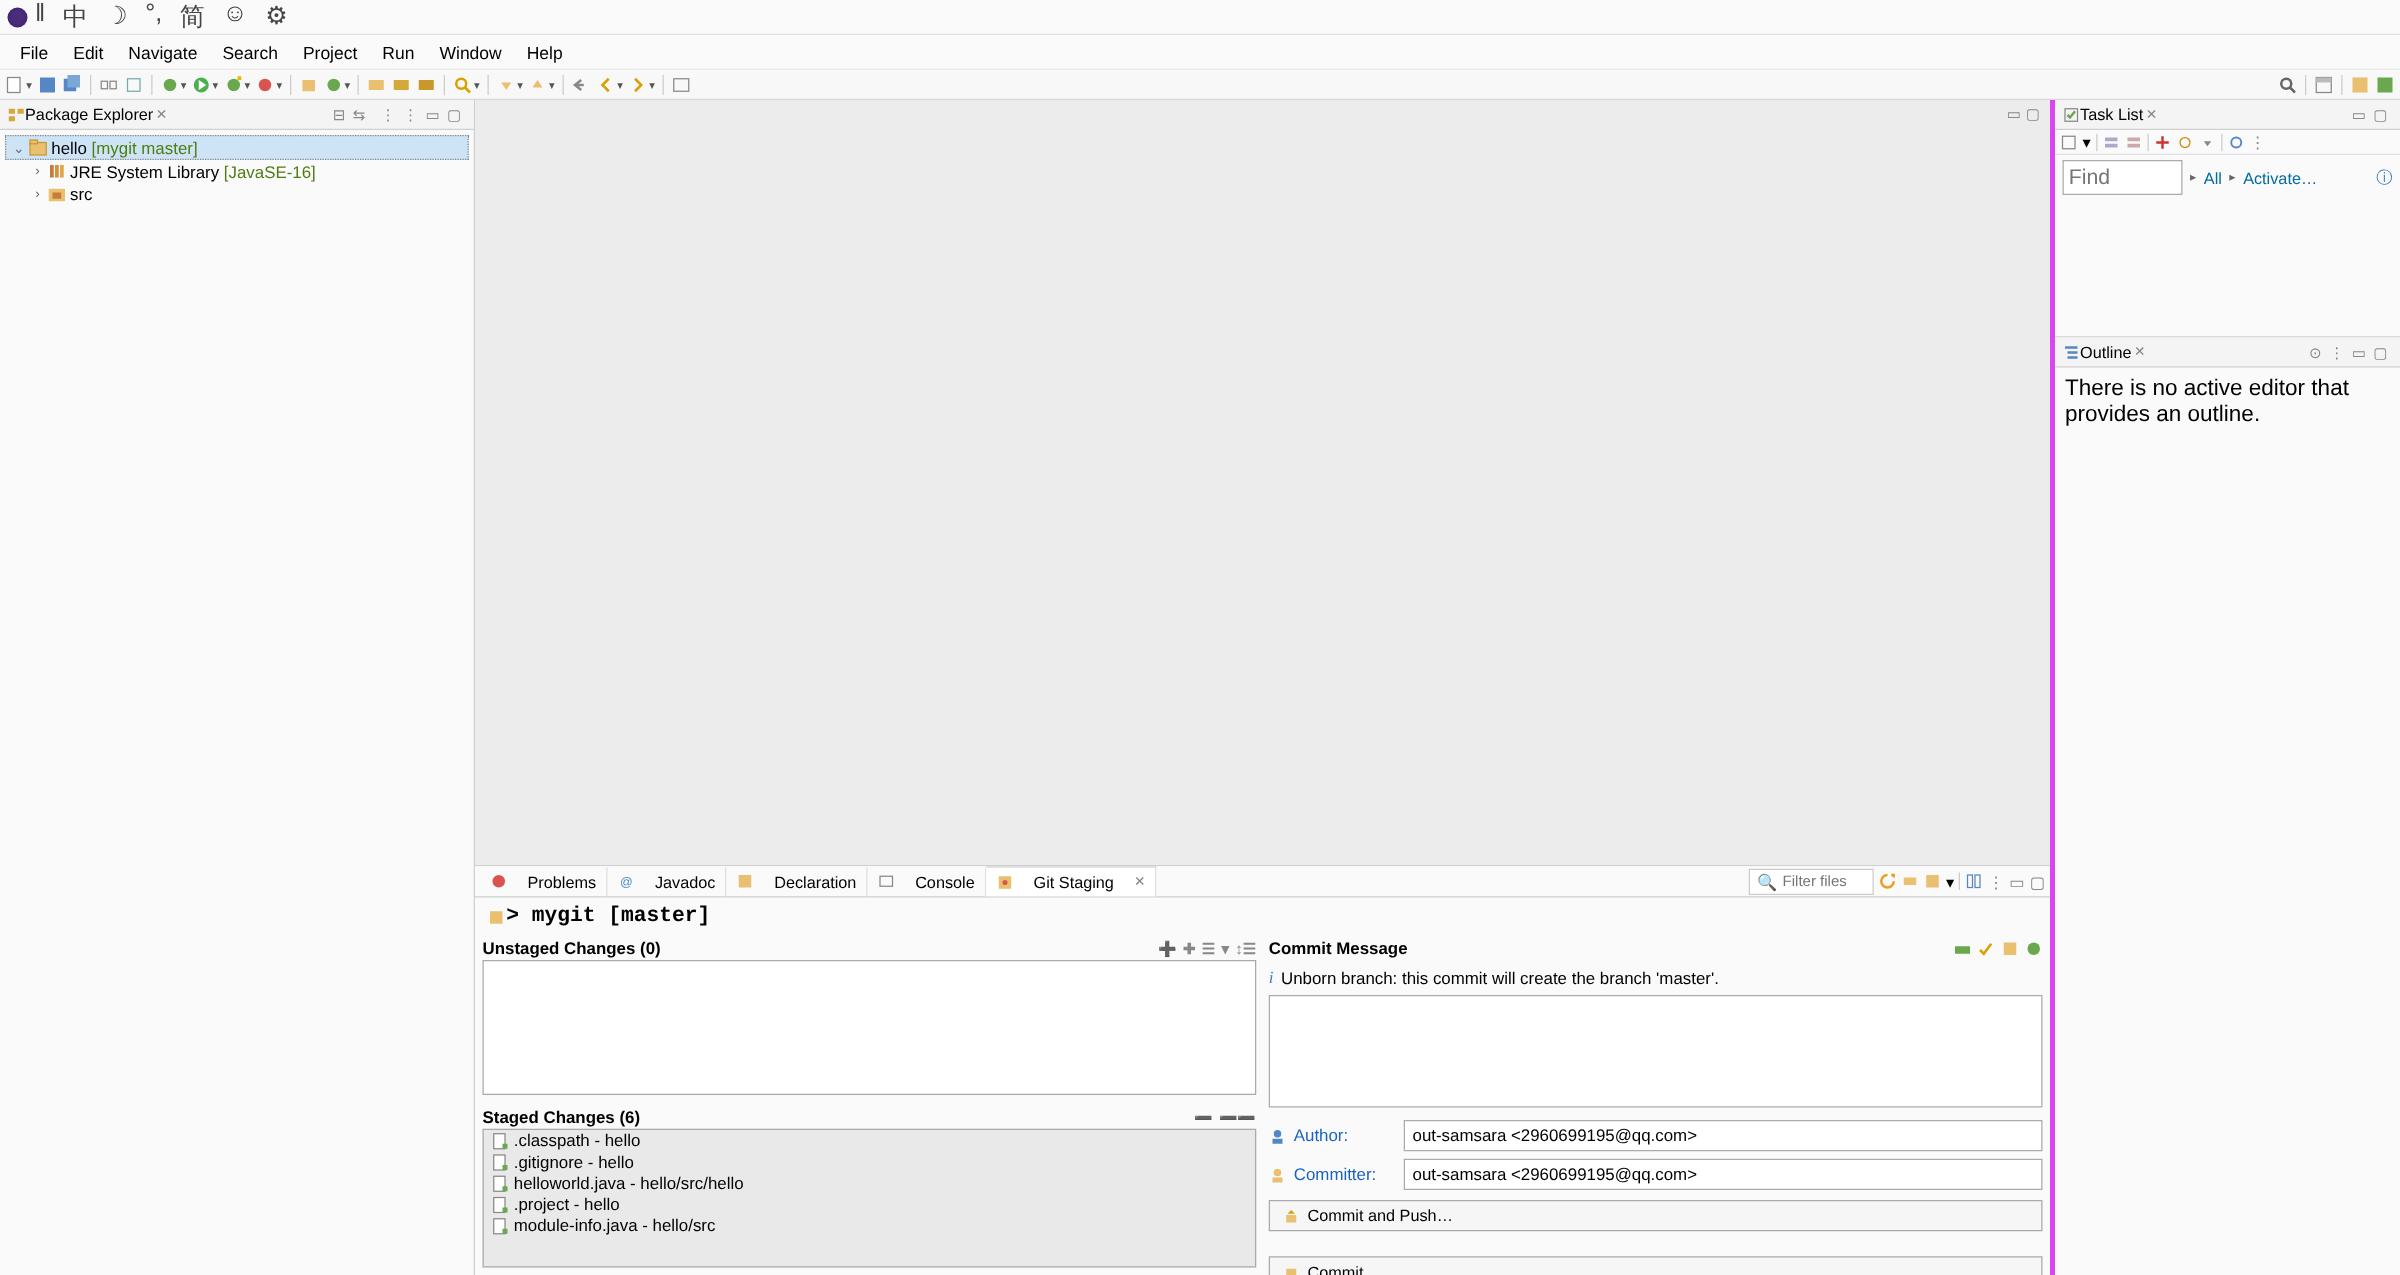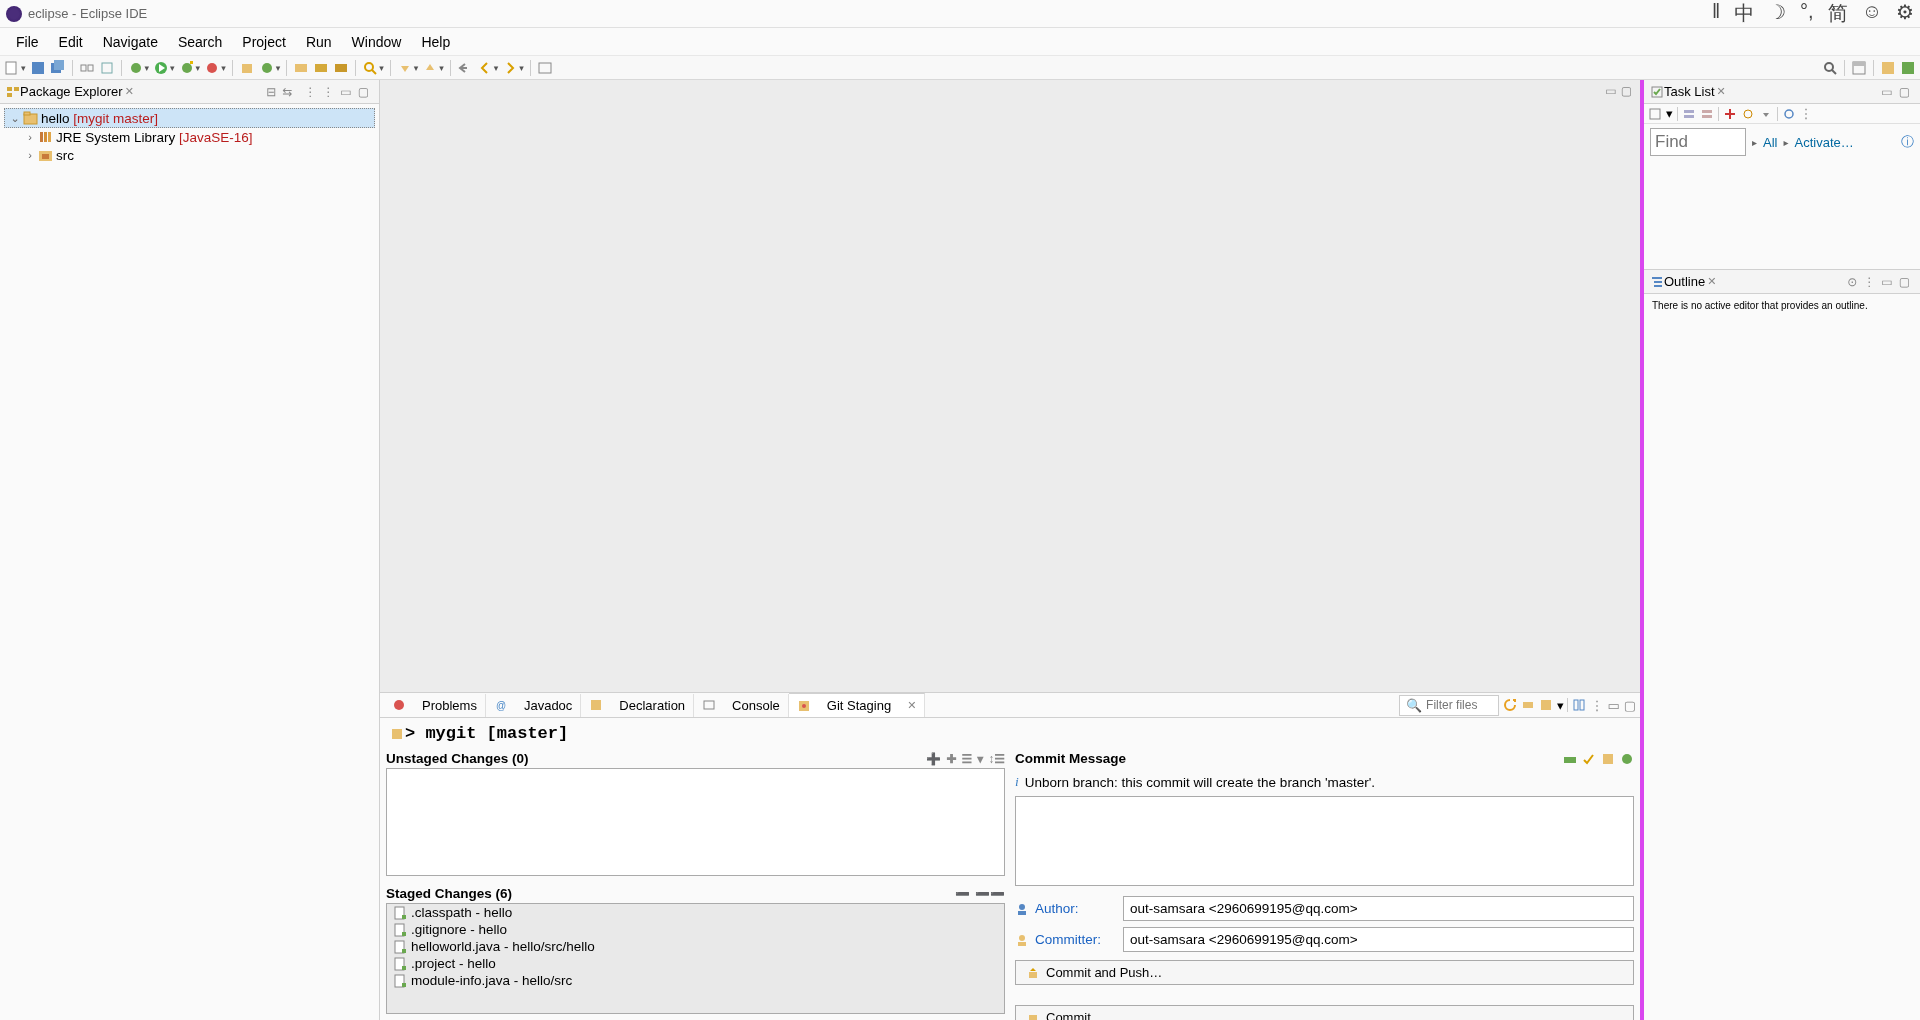--- a/index.html
+++ b/index.html
@@ -21,21 +21,21 @@
 .panel-tab .close { margin-left: 2px; color:#888; cursor:pointer; font-size:11px; }
 .panel-tab .spacer { flex:1; }
 .panel-toolbar { display:flex; gap:6px; margin-right:4px; }
 .panel-toolbar span { font-size:12px; color:#888; cursor:pointer; }
 .tree { padding: 4px; font-size:13.5px; }
 .tree-row { display:flex; align-items:center; padding: 1px 2px; white-space: nowrap; }
 .tree-row.selected { background:#cde4f7; border:1px dotted #888; }
 .tree-caret { width:16px; text-align:center; color:#666; cursor:pointer; font-size:11px; }
 .tree-icon { width:16px; height:16px; display:inline-block; margin-right:2px; }
 .tree-label { }
-.tree-attr { color:#b91c1c; }
+.tree-attr { color:#4d7c0f; }
 .center-col { flex:1; display:flex; flex-direction:column; }
 .editor-area { flex:1; background:#ececec; position:relative; }
 .editor-area .mini { position:absolute; top:4px; right:8px; display:flex; gap:4px; }
 .editor-area .mini span { font-size:12px; color:#888; cursor:pointer; }
 .bottom-panel { height: 328px; background:#fafafa; border-top:1px solid #d0d0d0; display:flex; flex-direction:column; }
 .bottom-tabs { display:flex; align-items:center; border-bottom:1px solid #d0d0d0; padding:0 4px; background:#fafafa; }
 .bottom-tabs .tab { padding:4px 8px; display:flex; align-items:center; gap:16px; border-right:1px solid #e0e0e0; cursor:pointer; font-size:13px; }
 .bottom-tabs .tab.active { background:#fff; border-top:1px solid #d0d0d0; }
 .bottom-tabs .right { margin-left:auto; display:flex; align-items:center; gap:4px; }
 .bottom-tabs .filter { border:1px solid #ccc; padding:2px 6px; width:100px; display:flex; align-items:center; gap:4px; background:#fff; }
@@ -67,32 +67,29 @@
 .commit-field input { flex:1; border:1px solid #aaa; padding:4px 6px; font-size:13.5px; }
 .commit-buttons { display:flex; justify-content:flex-end; gap:20px; margin-top:4px;flex-direction:column; }
 .commit-buttons button { border:1px solid #aaa; background:#f6f6f6; padding:4px 10px; font-size:13px; display:flex; align-items:center; gap:6px; cursor:pointer; }
 .right-panel { width: 280px; background:#fafafa; border-left:4px solid #d946ef; display:flex; flex-direction:column; }
 .task-panel { height: 190px; display:flex; flex-direction:column; border-bottom:1px solid #d0d0d0; }
 .task-search { display:flex; align-items:center; gap:6px; padding:4px 6px; }
 .task-search input { border:1px solid #aaa; padding:3px 4px; width:96px; font-size:17px; }
 .task-search a { color:#0369a1; text-decoration:none; font-size:13px; }
 .task-search .caret { font-size:10px; color:#666; }
 .outline-panel { flex:1; display:flex; flex-direction:column; }
-.outline-body { padding:6px 8px; font-size:10px; }
+.outline-body { padding:6px 8px; font-size:18px; }
 .pal-icon { width:14px; height:14px; display:inline-block; vertical-align:middle; }
 svg { display:block; }
 </style>
 </head>
 <body>
 
 <div class="titlebar">
   <span class="logo"></span>
-  <span class="title">
-    <span>eclipse</span> - <span>Eclipse IDE</span>
-  </span>
   <div class="sysicons">
     <span>‖</span>
     <span>中</span>
     <span>☽</span>
     <span>°,</span>
     <span>简</span>
     <span>☺</span>
     <span>⚙</span>
   </div>
 </div>

